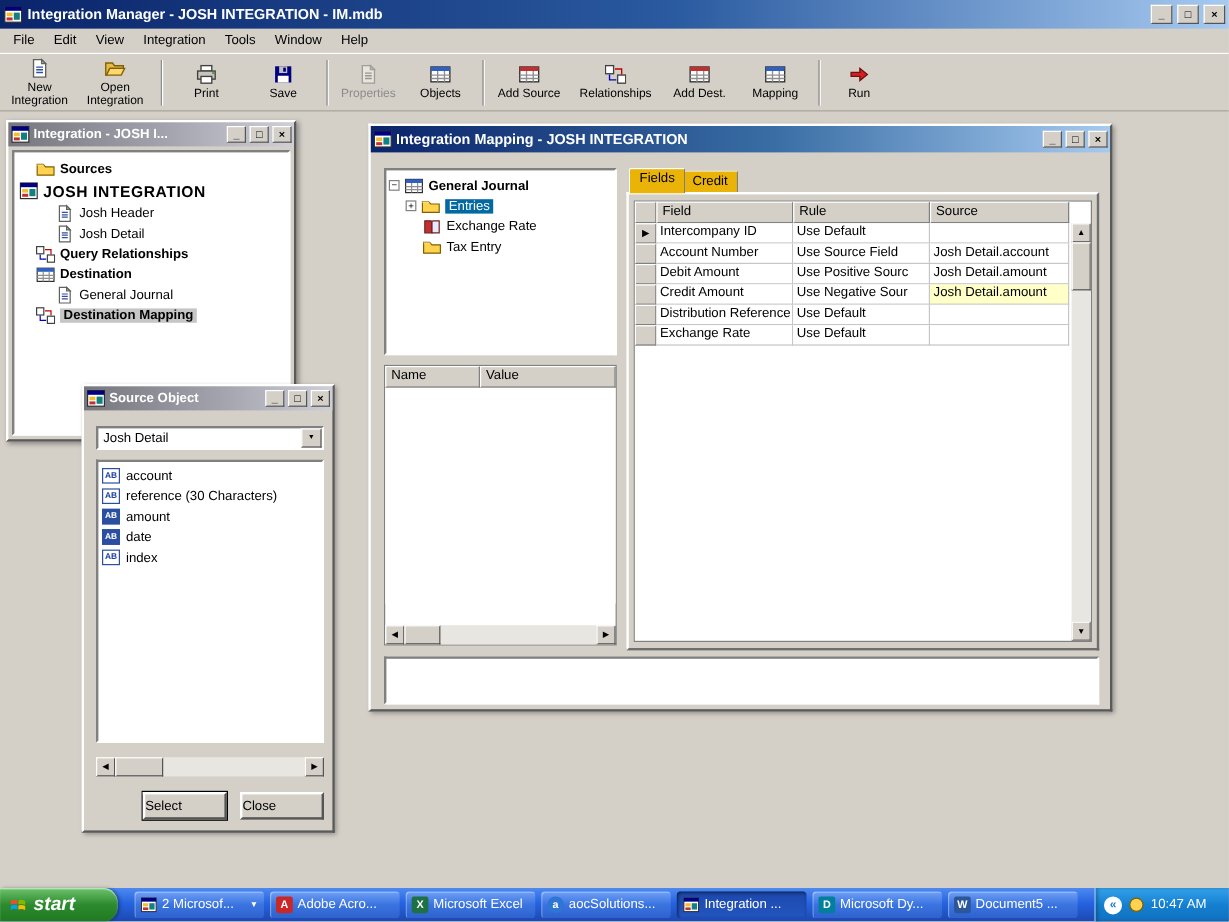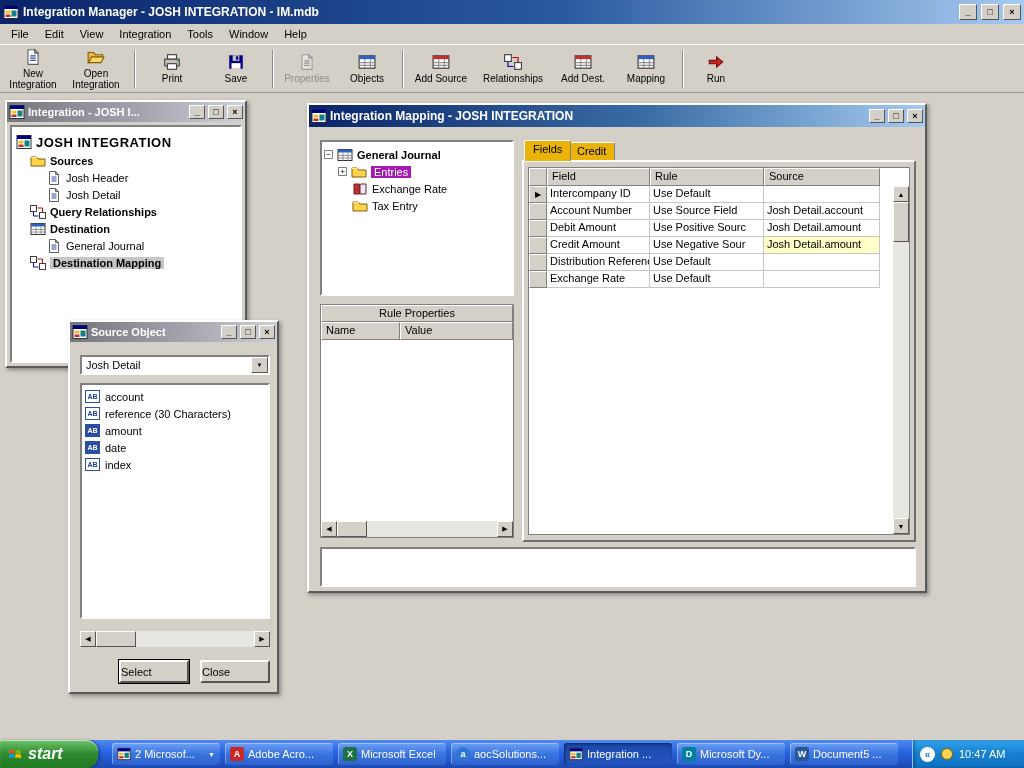--- a/index.html
+++ b/index.html
@@ -26,28 +26,28 @@
   .tbtn{height:44px;display:flex;flex-direction:column;align-items:center;justify-content:center;gap:2px;text-align:center;font-size:10px;line-height:11px;flex:none}
   .tbtn.dis{color:#8C8C8C}
   .tbtn.dis .ic18{opacity:.45;filter:grayscale(1)}
   .tsep{width:2px;height:38px;margin:0 4px;border-left:1px solid #8C8C8C;border-right:1px solid #fff;flex:none}
   .mdi{position:absolute;left:0;top:93px;width:1024px;height:647px;background:#D4D0C8}
   
   .ti{display:flex;align-items:center;gap:4px;height:17px;white-space:nowrap}
   .ti b{font-weight:bold}
   .xb{width:9px;height:9px;border:1px solid #808080;background:#fff;font-size:8px;line-height:7px;text-align:center;flex:none}
   .sel-gray{background:#C6C6C6;padding:0 3px}
-  .sel-blue{background:#a21caf;color:#fff;padding:0 3px}
+  .sel-blue{background:#0369a1;color:#fff;padding:0 3px}
   
   .gh{background:#D4D0C8;border:1px solid;border-color:#fff #808080 #808080 #fff;height:18px;padding:1px 4px;white-space:nowrap;overflow:hidden;flex:none}
   .grow{display:flex;height:17px}
   .gc{border-right:1px solid #C6C6C6;border-bottom:1px solid #C6C6C6;padding:1px 3px;white-space:nowrap;overflow:hidden;flex:none;background:#fff}
   .gc.hl{background:#FFFFC8}
   .gsel{width:18px;flex:none;background:#D4D0C8;border:1px solid;border-color:#fff #808080 #808080 #fff;display:flex;align-items:center;justify-content:center;font-size:8px}
-  .cw1{width:103px}.cw2{width:114px}.cw3{width:116px}
+  .cw1{width:114px}.cw2{width:114px}.cw3{width:116px}
   
   .tab{position:absolute;height:18px;top:2px;padding:2px 8px 0;background:#eab308;border:1px solid #808080;border-bottom:none;border-top-color:#fff;border-left-color:#fff;border-radius:2px 2px 0 0;z-index:1}
   .tab.on{top:0;height:21px;z-index:3}
   .tpage{position:absolute;left:0;top:20px;right:0;bottom:0;background:#D4D0C8;border:2px solid;border-color:#fff #6E6E6E #6E6E6E #fff;z-index:2}
   
   .hscroll{display:flex;align-items:stretch;background:#E8E6E0;height:16px}
   .vscroll{display:flex;flex-direction:column;align-items:stretch;background:#E8E6E0;width:16px}
   .sb{width:16px;height:16px;background:#D4D0C8;border:1px solid;border-color:#fff #555 #555 #fff;display:flex;align-items:center;justify-content:center;font-size:7px;flex:none;color:#000}
   .sth{background:#D4D0C8;border:1px solid;border-color:#fff #555 #555 #fff;flex:none}
   .strack{flex:1}
@@ -240,31 +240,31 @@
       <div class="tbar inact">
         <svg class="ic16">
             <use href="#s-app"></use>
           </svg>
         <span class="ttl">Integration - JOSH I...</span>
         <span class="cbtn">_</span>
         <span class="cbtn">□</span>
         <span class="cbtn">×</span>
       </div>
       <div class="sunken abs" style="left:3px;top:23px;right:3px;bottom:3px;padding:5px 2px;overflow:hidden">
+        <div class="ti" style="padding-left:16px">
+          <svg class="ic16">
+              <use href="#s-folder"></use>
+            </svg>
+          <b>Sources</b>
+        </div>
         <div class="ti" style="height:20px;font-weight:bold;font-size:13px;letter-spacing:.5px;padding-left:2px">
           <svg class="ic16">
               <use href="#s-app"></use>
             </svg>
           <span>JOSH INTEGRATION</span>
-        </div>
-        <div class="ti" style="padding-left:16px">
-          <svg class="ic16">
-              <use href="#s-folder"></use>
-            </svg>
-          <b>Sources</b>
         </div>
         <div class="ti" style="padding-left:32px">
           <svg class="ic16">
               <use href="#s-page"></use>
             </svg>
           <span>Josh Header</span>
         </div>
         <div class="ti" style="padding-left:32px">
           <svg class="ic16">
               <use href="#s-page"></use>
@@ -332,21 +332,20 @@
         </div>
         <div class="ti" style="padding-left:28px">
           <svg class="ic16">
               <use href="#s-folder"></use>
             </svg>
           <span>Tax Entry</span>
         </div>
       </div>
 
       <div class="abs" style="left:11px;top:199px;width:194px;height:234px;border:1px solid #808080;background:#fff">
-        <div class="rph">Rule Properties</div>
         <div style="display:flex">
           <div class="gh" style="width:79px">Name</div>
           <div class="gh" style="flex:1">Value</div>
         </div>
         <div style="height:180px;background:#fff"></div>
         <div class="hscroll abs" style="left:0;bottom:0;width:100%">
           <span class="sb">◀</span>
           <span class="sth" style="width:30px"></span>
           <span class="strack"></span>
           <span class="sb">▶</span>

